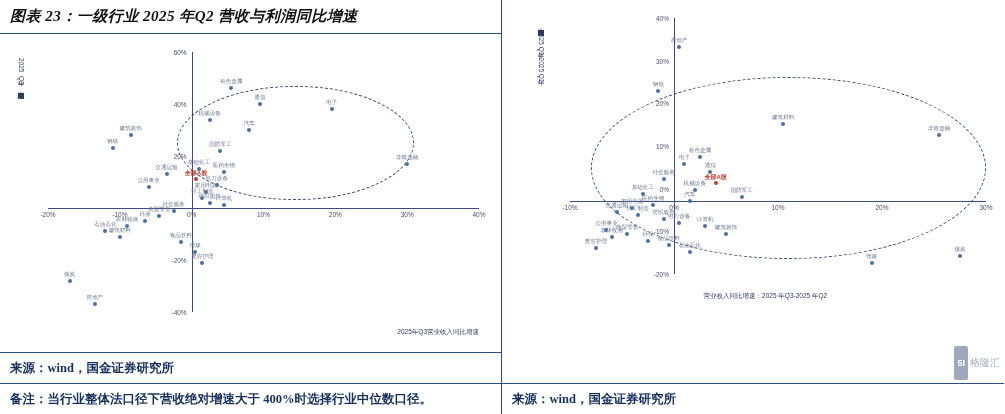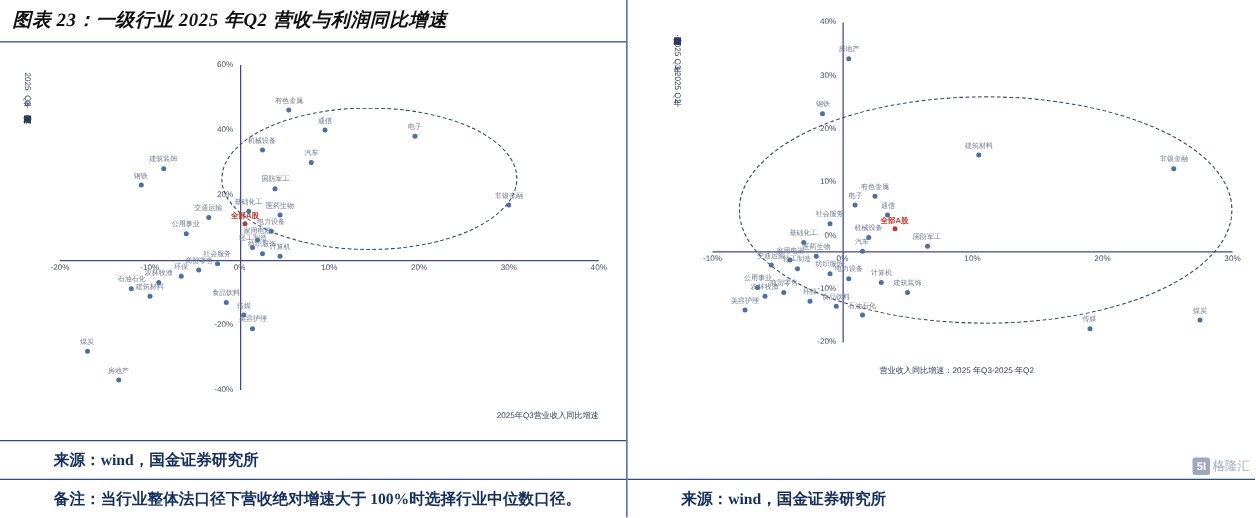--- a/index.html
+++ b/index.html
@@ -34,21 +34,21 @@
   .footer-row {
     border-top:1px solid #2b4b8f;
     height:31px;
     display:flex; align-items:center;
     padding:0 10px;
     font-size:12.5px;
     font-weight:bold;
     color:#15305e;
   }
   .footer-row.last { border-bottom:0px; }
-  .footer-row span { white-space:nowrap;margin-left:33px; }
+  .footer-row span { white-space:nowrap; }
 
   
   .chart { position:absolute; inset:0; }
   .axis-line { position:absolute; background:#3c4b8a; }
   .tick-label {
     position:absolute; font-size:6.5px; color:#44506b;
     font-family:"Liberation Sans", sans-serif;
     white-space:nowrap;
   }
   .pt {
@@ -87,21 +87,21 @@
   }
   .watermark {
     position:absolute;
     right:4px; bottom:3px;
     display:flex; align-items:center; gap:2px;
     opacity:.85;
   }
   .wm-badge {
     background:#8f9bb3; color:#fff;
     font-size:9px; font-weight:bold;
-    padding:2px 3px; border-radius:2px;
+    padding:12px 3px; border-radius:2px;
     font-family:"Liberation Sans", sans-serif;
     margin-left:48px;
   }
   .wm-text { font-size:10px; color:#8f9bb3; font-family:"Liberation Sans", sans-serif; }
 </style>
 </head>
 <body>
 
 <div class="page">
 
@@ -187,21 +187,21 @@
           <div class="pt" style="left: 94.6917px; top: 270.2px;"></div>
           <div class="pt-label" style="left: 94.6917px; top: 261.2px;">房地产</div>
           <div class="axis-title" style="right: 22px; top: 294px;">2025年Q3营业收入同比增速</div>
           <div class="axis-title vert" style="left: 16px; top: 24px; max-height: 260px;">2025 年 Q3 归母净利润同比增速</div>
         </div>
     </div>
     <div class="footer-row">
       <span>来源：wind，国金证券研究所</span>
     </div>
     <div class="footer-row last">
-      <span>备注：当行业整体法口径下营收绝对增速大于 100%时选择行业中位数口径。</span>
+      <span>备注：当行业整体法口径下营收绝对增速大于 400%时选择行业中位数口径。</span>
     </div>
   </div>
 
   <div class="panel right">
     <div class="plot-area">
       <div class="chart" id="chart1">
           <div class="axis-line" style="left: 68px; top: 200.857px; width: 416px; height: 1px;"></div>
           <div class="axis-line" style="left: 172px; top: 18px; width: 1px; height: 256px;"></div>
           <div class="tick-label" style="left: 68px; top: 203.857px; transform: translateX(-50%);">-10%</div>
           <div class="tick-label" style="left: 172px; top: 203.857px; transform: translateX(-50%);">0%</div>

